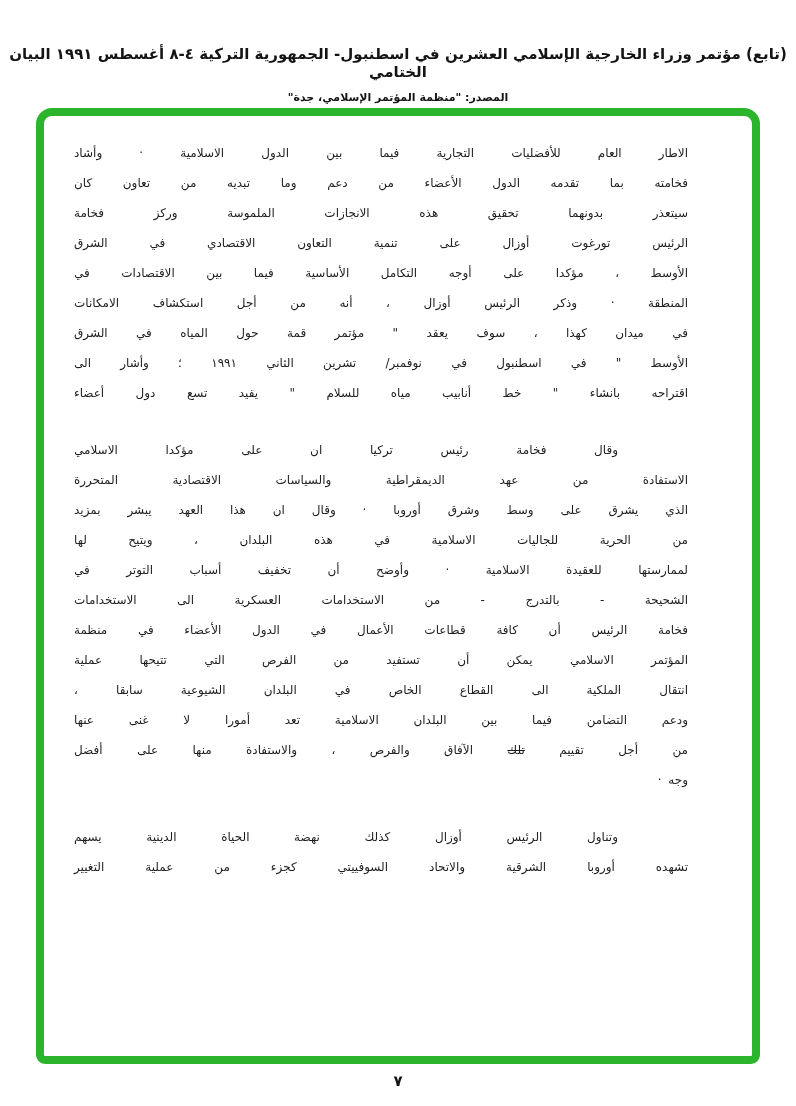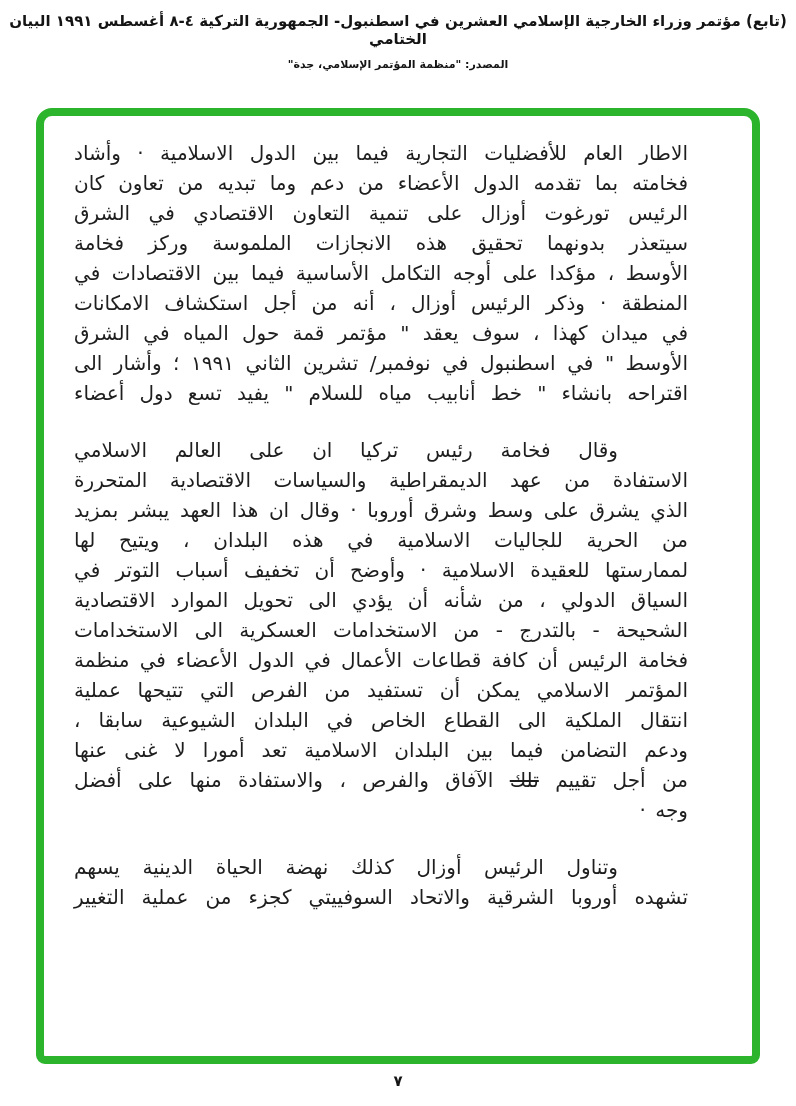--- a/index.html
+++ b/index.html
@@ -4,42 +4,42 @@
 <style>
   html, body { margin:0; padding:0; }
   body {
     width:796px; height:1106px;
     background:#ffffff;
     font-family:"DejaVu Sans", sans-serif;
     position:relative;
     overflow:hidden;
   }
   .header {
-    position:absolute; top:12px; left:0; width:100%;
+    position:absolute; top:45px; left:0; width:100%;
     text-align:center; direction:rtl;
     color:#141414;
   }
   .header-l1 { font-size:15px; font-weight:bold; letter-spacing:0.2px; }
   .header-l2 { font-size:11px; font-weight:bold; margin-top:10px; }
   .frame {
     position:absolute; left:36px; top:108px;
     width:724px; height:956px;
     box-sizing:border-box;
     border:8px solid #2cb42c;
     border-radius:16px 16px 9px 9px;
     background:#ffffff;
   }
   .body-text {
     position:absolute; left:44px; top:116px;
     width:652px; height:940px;
     box-sizing:border-box;
     padding:22px 8px 0 30px;
     direction:rtl;
     color:#1e1e1e;
-    font-size:20px;
+    font-size:12px;
   }
   .para { margin:0 0 27px 0; }
   .line {
     line-height:30px;
     text-align:justify;
     text-align-last:justify;
     word-spacing:3px;
     white-space:normal;
   }
   .line.short { text-align:right; text-align-last:right; }
@@ -58,36 +58,35 @@
   <div class="header-l2">المصدر: "منظمة المؤتمر الإسلامي، جدة"</div>
 </div>
 
 <div class="frame"></div>
 
 <div class="body-text">
 
   <div class="para">
     <div class="line">الاطار العام للأفضليات التجارية فيما بين الدول الاسلامية · وأشاد</div>
     <div class="line">فخامته بما تقدمه الدول الأعضاء من دعم وما تبديه من تعاون كان</div>
+    <div class="line">سيتعذر بدونهما تحقيق هذه الانجازات الملموسة وركز فخامة</div>
     <div class="line">الرئيس تورغوت أوزال على تنمية التعاون الاقتصادي في الشرق</div>
-    <div class="line">سيتعذر بدونهما تحقيق هذه الانجازات الملموسة وركز فخامة</div>
     <div class="line">الأوسط ، مؤكدا على أوجه التكامل الأساسية فيما بين الاقتصادات في</div>
     <div class="line">المنطقة · وذكر الرئيس أوزال ، أنه من أجل استكشاف الامكانات</div>
     <div class="line">في ميدان كهذا ، سوف يعقد " مؤتمر قمة حول المياه في الشرق</div>
     <div class="line">الأوسط " في اسطنبول في نوفمبر/ تشرين الثاني ١٩٩١ ؛ وأشار الى</div>
     <div class="line">اقتراحه بانشاء " خط أنابيب مياه للسلام " يفيد تسع دول أعضاء</div>
   </div>
 
   <div class="para">
-    <div class="line indent">وقال فخامة رئيس تركيا ان على العالم الاسلامي</div>
+    <div class="line indent">وقال فخامة رئيس تركيا ان على مؤكدا الاسلامي</div>
     <div class="line">الاستفادة من عهد الديمقراطية والسياسات الاقتصادية المتحررة</div>
     <div class="line">الذي يشرق على وسط وشرق أوروبا · وقال ان هذا العهد يبشر بمزيد</div>
     <div class="line">من الحرية للجاليات الاسلامية في هذه البلدان ، ويتيح لها</div>
     <div class="line">لممارستها للعقيدة الاسلامية · وأوضح أن تخفيف أسباب التوتر في</div>
-    <div class="line">السياق الدولي ، من شأنه أن يؤدي الى تحويل الموارد الاقتصادية</div>
     <div class="line">الشحيحة - بالتدرج - من الاستخدامات العسكرية الى الاستخدامات</div>
     <div class="line">فخامة الرئيس أن كافة قطاعات الأعمال في الدول الأعضاء في منظمة</div>
     <div class="line">المؤتمر الاسلامي يمكن أن تستفيد من الفرص التي تتيحها عملية</div>
     <div class="line">انتقال الملكية الى القطاع الخاص في البلدان الشيوعية سابقا ،</div>
     <div class="line">ودعم التضامن فيما بين البلدان الاسلامية تعد أمورا لا غنى عنها</div>
     <div class="line">
       <span>من أجل تقييم</span>
       <span class="struck">تلك</span>
       <span>الآفاق والفرص ، والاستفادة منها على أفضل</span>
     </div>

